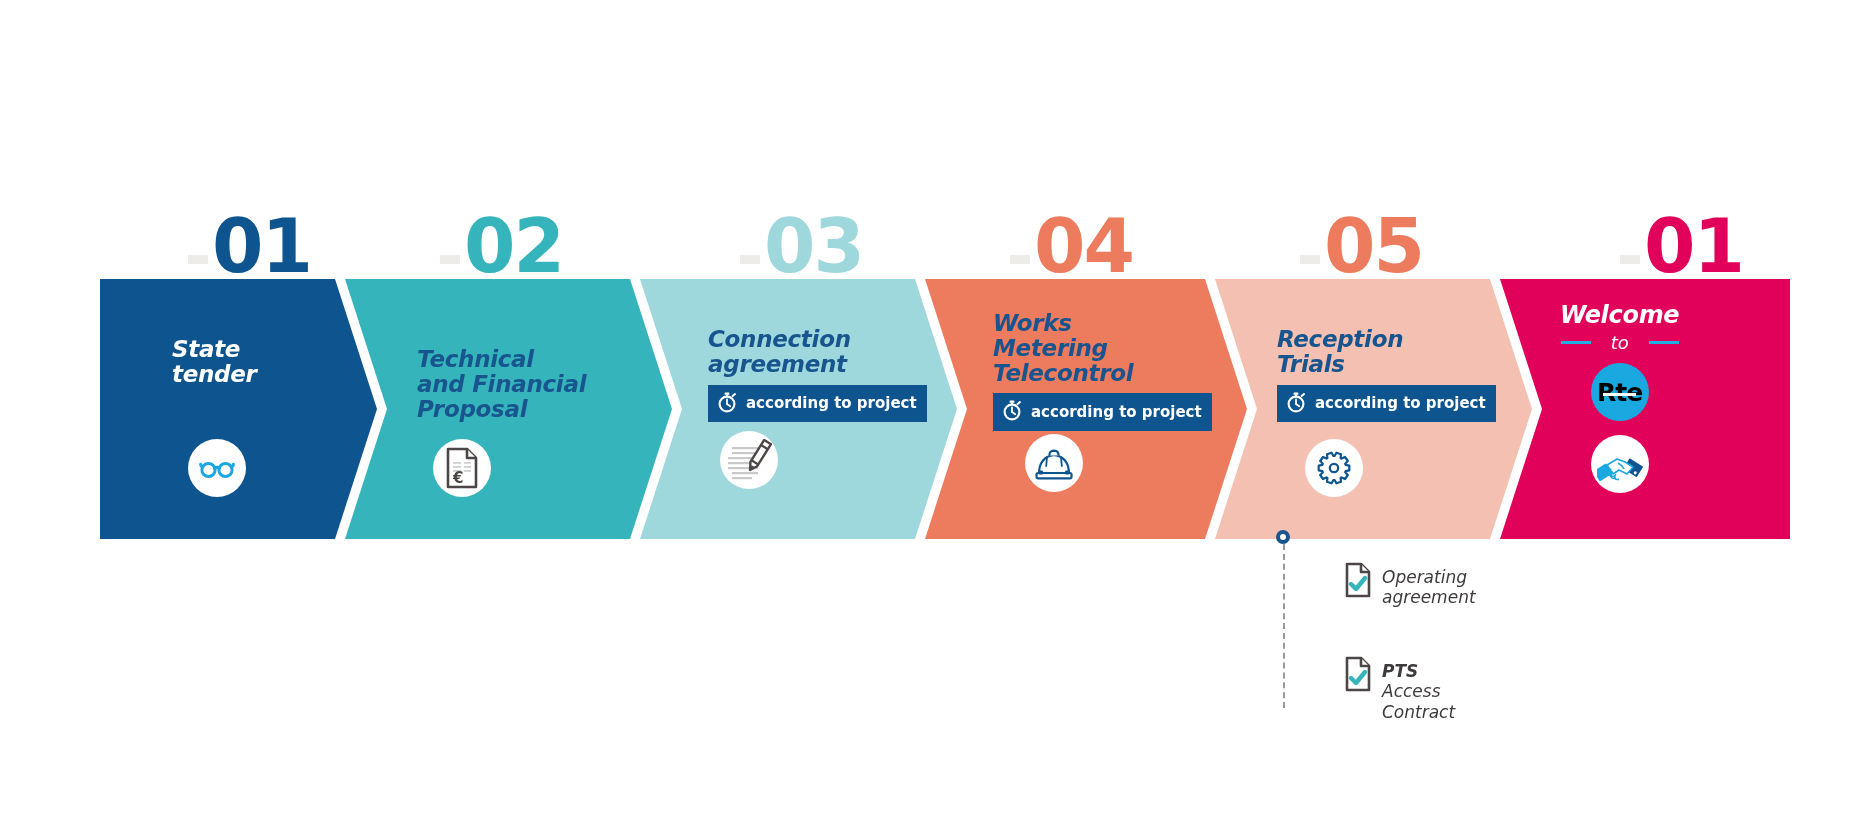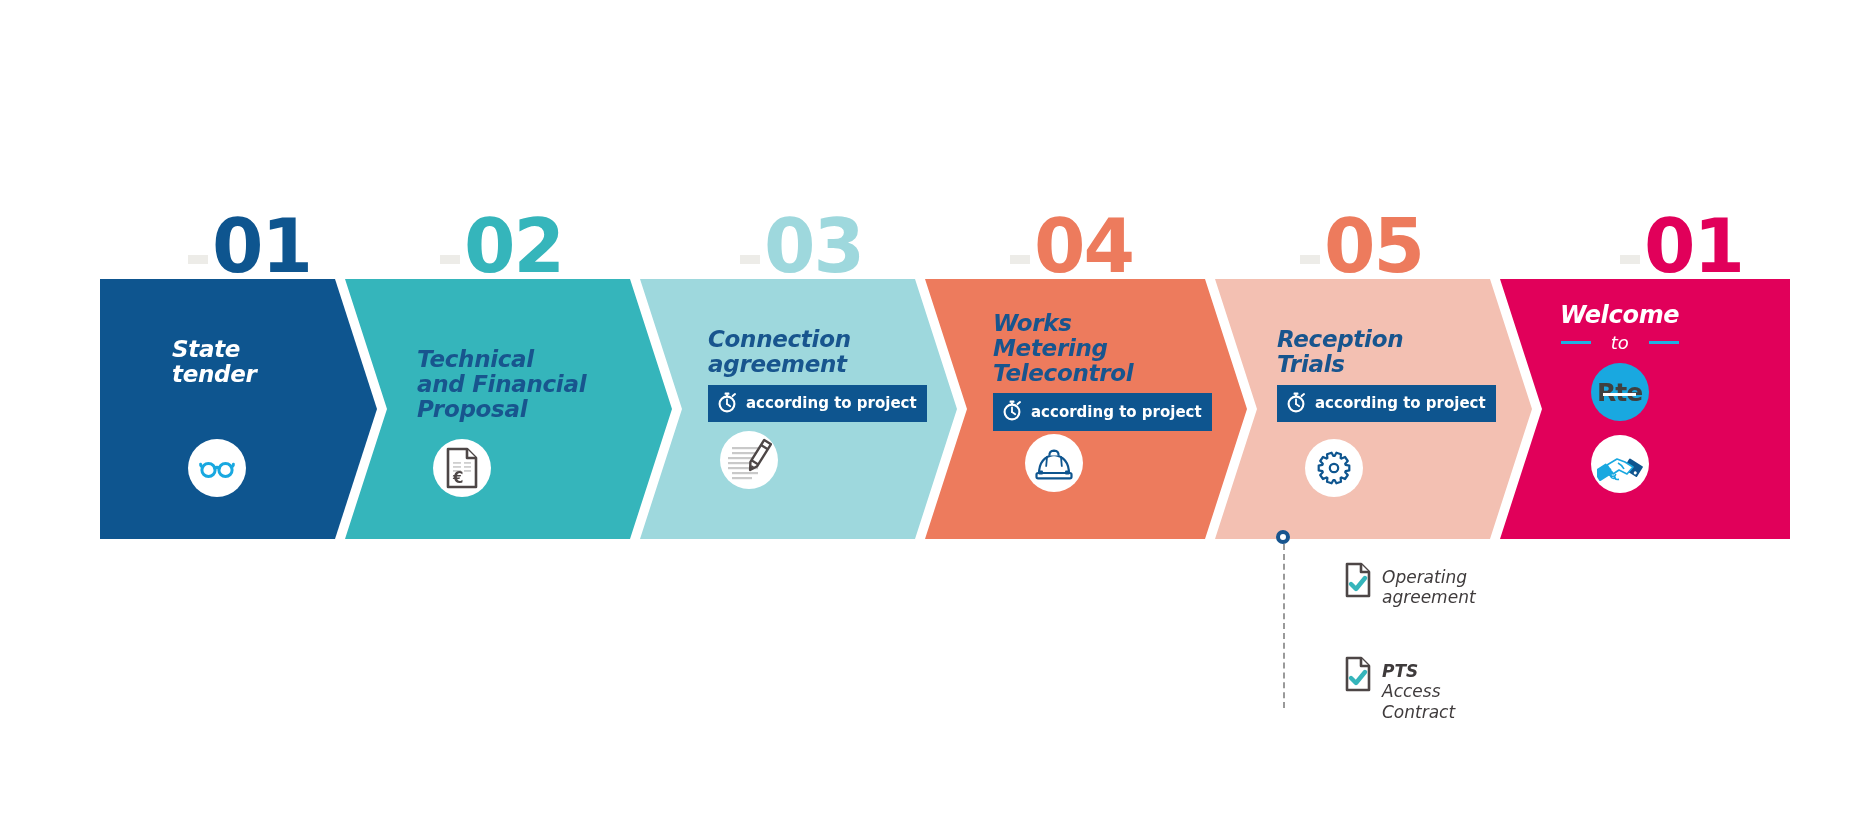--- a/index.html
+++ b/index.html
@@ -160,21 +160,21 @@
     background: #19a8e0;
     display: flex;
     align-items: center;
     justify-content: center;
     margin-top: 10px;
   }
   .rte-text {
     font-family: "DejaVu Sans", sans-serif;
     font-size: 25px;
     font-weight: 700;
-    color: #404040;
+    color: #000000;
     letter-spacing: -1px;
     position: relative;
   }
   .rte-text::after {
     content: "";
     position: absolute;
     left: 6px;
     right: 6px;
     top: 52%;
     height: 3px;

